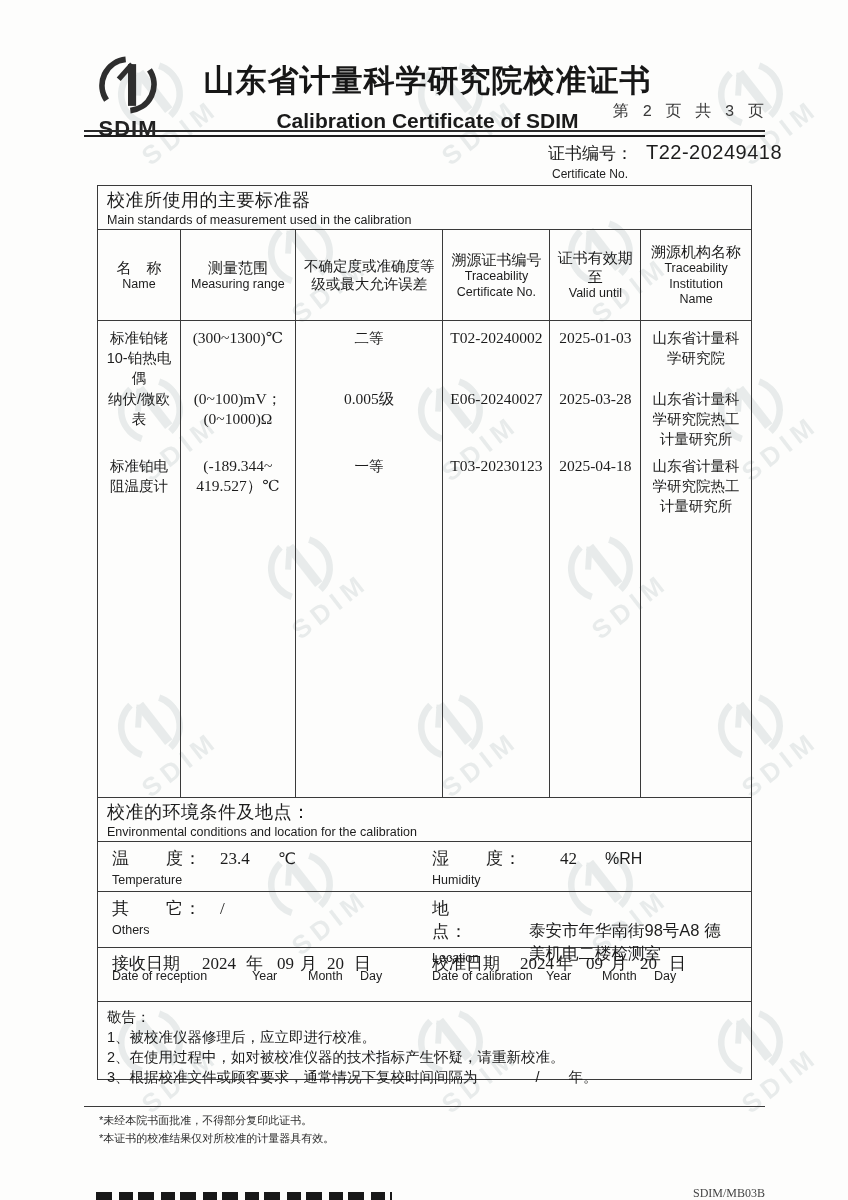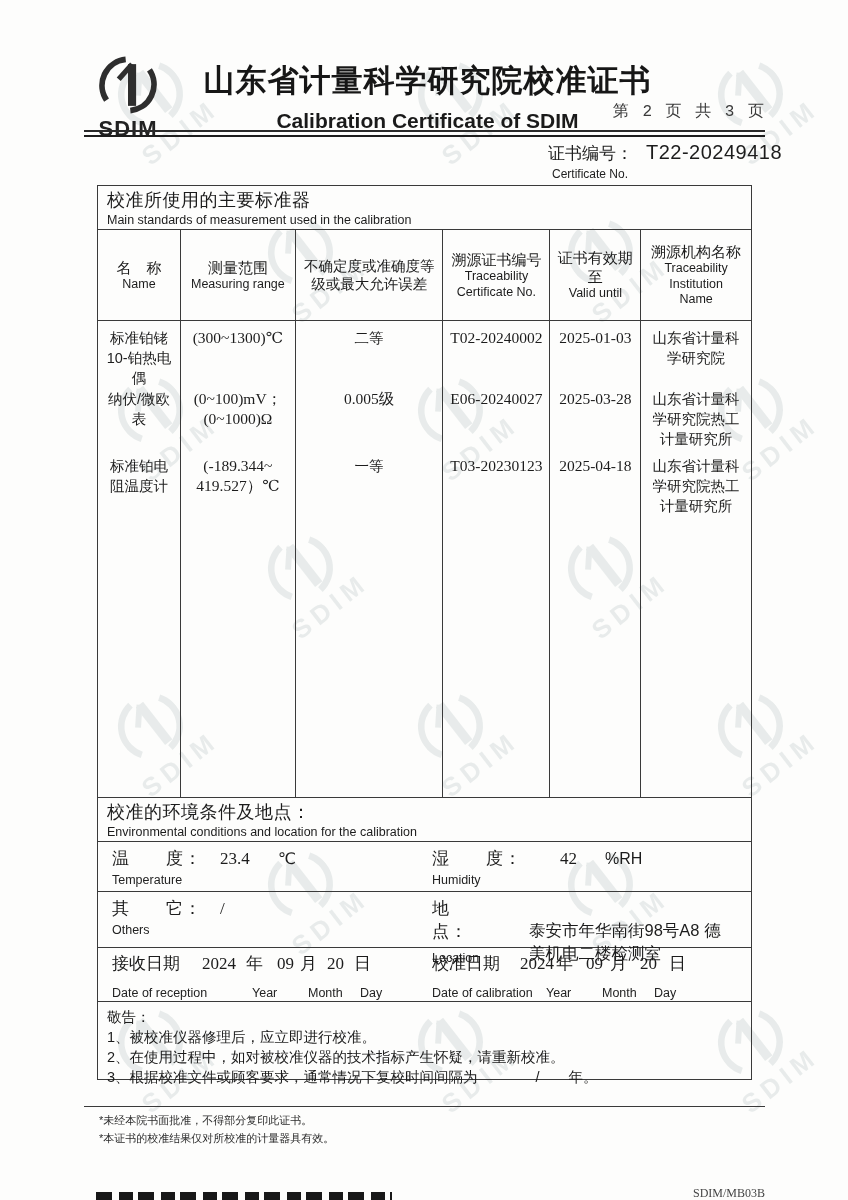--- a/index.html
+++ b/index.html
@@ -68,21 +68,21 @@
   .loc-wrap { display: flex; align-items: flex-end; }
   .loc-value { font-size: 16.5px; line-height: 23px; white-space: pre-line; margin-left: 12px; width: 235px;
     font-family: "Liberation Sans", "DejaVu Sans", sans-serif; }
   
   .dgroup { position: absolute; top: 4px; height: 46px; }
   .dgroup.left { left: 14px; width: 300px; } .dgroup.right { left: 334px; width: 310px; }
   .d-line { display: flex; align-items: baseline; }
   .d-label { font-size: 17px; }
   .d-num { font-size: 17px; font-family: "Liberation Serif", "DejaVu Serif", serif; }
   .d-cn { font-size: 17px; }
-  .d-en { position: absolute; top: 34px; font-size: 12.5px; color: #222; }
+  .d-en { position: absolute; top: 17px; font-size: 12.5px; color: #222; }
   
   .notice { padding: 5px 9px; }
   .notice-title { font-size: 14.5px; line-height: 20px; }
   .notice-item { font-size: 14.5px; line-height: 20px; }
   
   .foot-rule { position: absolute; left: 84px; right: 83px; top: 1106px; border-top: 1.6px solid #3a3a3a; }
   .footnotes { position: absolute; left: 99px; top: 1112px; font-size: 11px; line-height: 17.5px; color: #2b2b2b; }
   .form-no { position: absolute; right: 83px; top: 1138px; font-size: 12px; color: #444;
     font-family: "Liberation Serif", "DejaVu Serif", serif; margin-top: 48px; }
   .bottom-artifact { position: absolute; left: 96px; top: 1192px; width: 296px; height: 8px;

